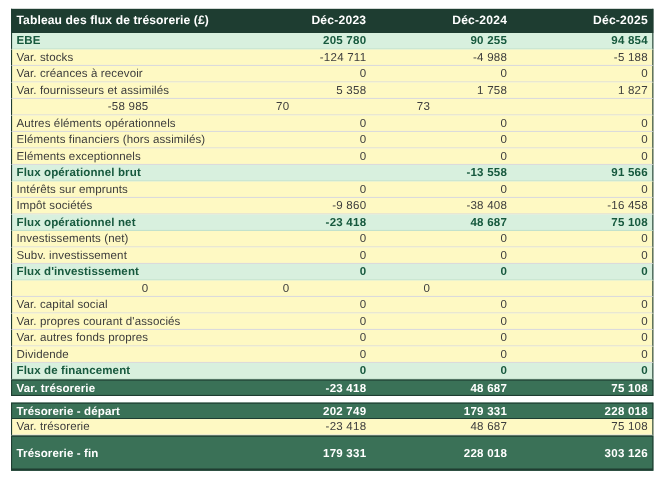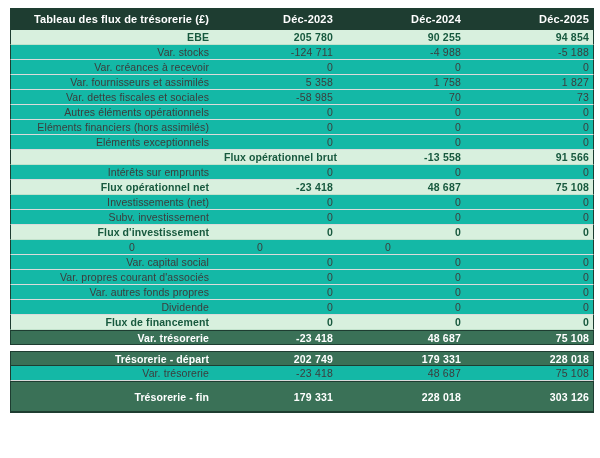--- a/index.html
+++ b/index.html
@@ -30,21 +30,21 @@
   .trow.header {
     height: 22px;
     background: var(--header-bg);
     color: #ffffff;
     font-weight: bold;
     font-size: 11px;
     border-left: 1.5px solid var(--header-bg);
     border-right: 1.5px solid var(--header-bg);
   }
   .trow.normal {
-    background: #14b8a6;
+    background: #fef9c3;
     border-bottom: 1px solid var(--row-border);
   }
   .trow.subtotal {
     background: var(--subtotal-bg);
     color: var(--subtotal-text);
     font-weight: bold;
     border-bottom: 1px solid var(--subtotal-border);
   }
   .trow.dark {
     background: var(--dark-row-bg);
@@ -66,21 +66,20 @@
   }
   .cell {
     box-sizing: border-box;
     white-space: nowrap;
     overflow: hidden;
   }
   .cell.label {
     flex: 1;
     padding-left: 4px;
     letter-spacing: 0.1px;
-    text-align: right;
   }
   .cell.val {
     width: 128px;
     text-align: right;
     padding-right: 4px;
     letter-spacing: 0.2px;
   }
 </style>
 </head>
 <body>
@@ -111,21 +110,20 @@
         <div class="cell val">0</div>
         <div class="cell val">0</div>
       </div>
       <div class="trow normal">
         <div class="cell label">Var. fournisseurs et assimilés</div>
         <div class="cell val">5 358</div>
         <div class="cell val">1 758</div>
         <div class="cell val">1 827</div>
       </div>
       <div class="trow normal">
-        <div class="cell label">Var. dettes fiscales et sociales</div>
         <div class="cell val">-58 985</div>
         <div class="cell val">70</div>
         <div class="cell val">73</div>
       </div>
       <div class="trow normal">
         <div class="cell label">Autres éléments opérationnels</div>
         <div class="cell val">0</div>
         <div class="cell val">0</div>
         <div class="cell val">0</div>
       </div>
@@ -144,20 +142,26 @@
       <div class="trow subtotal">
         <div class="cell label">Flux opérationnel brut</div>
         <div class="cell val">-13 558</div>
         <div class="cell val">91 566</div>
       </div>
       <div class="trow normal">
         <div class="cell label">Intérêts sur emprunts</div>
         <div class="cell val">0</div>
         <div class="cell val">0</div>
         <div class="cell val">0</div>
+      </div>
+      <div class="trow normal">
+        <div class="cell label">Impôt sociétés</div>
+        <div class="cell val">-9 860</div>
+        <div class="cell val">-38 408</div>
+        <div class="cell val">-16 458</div>
       </div>
       <div class="trow subtotal">
         <div class="cell label">Flux opérationnel net</div>
         <div class="cell val">-23 418</div>
         <div class="cell val">48 687</div>
         <div class="cell val">75 108</div>
       </div>
       <div class="trow normal">
         <div class="cell label">Investissements (net)</div>
         <div class="cell val">0</div>

